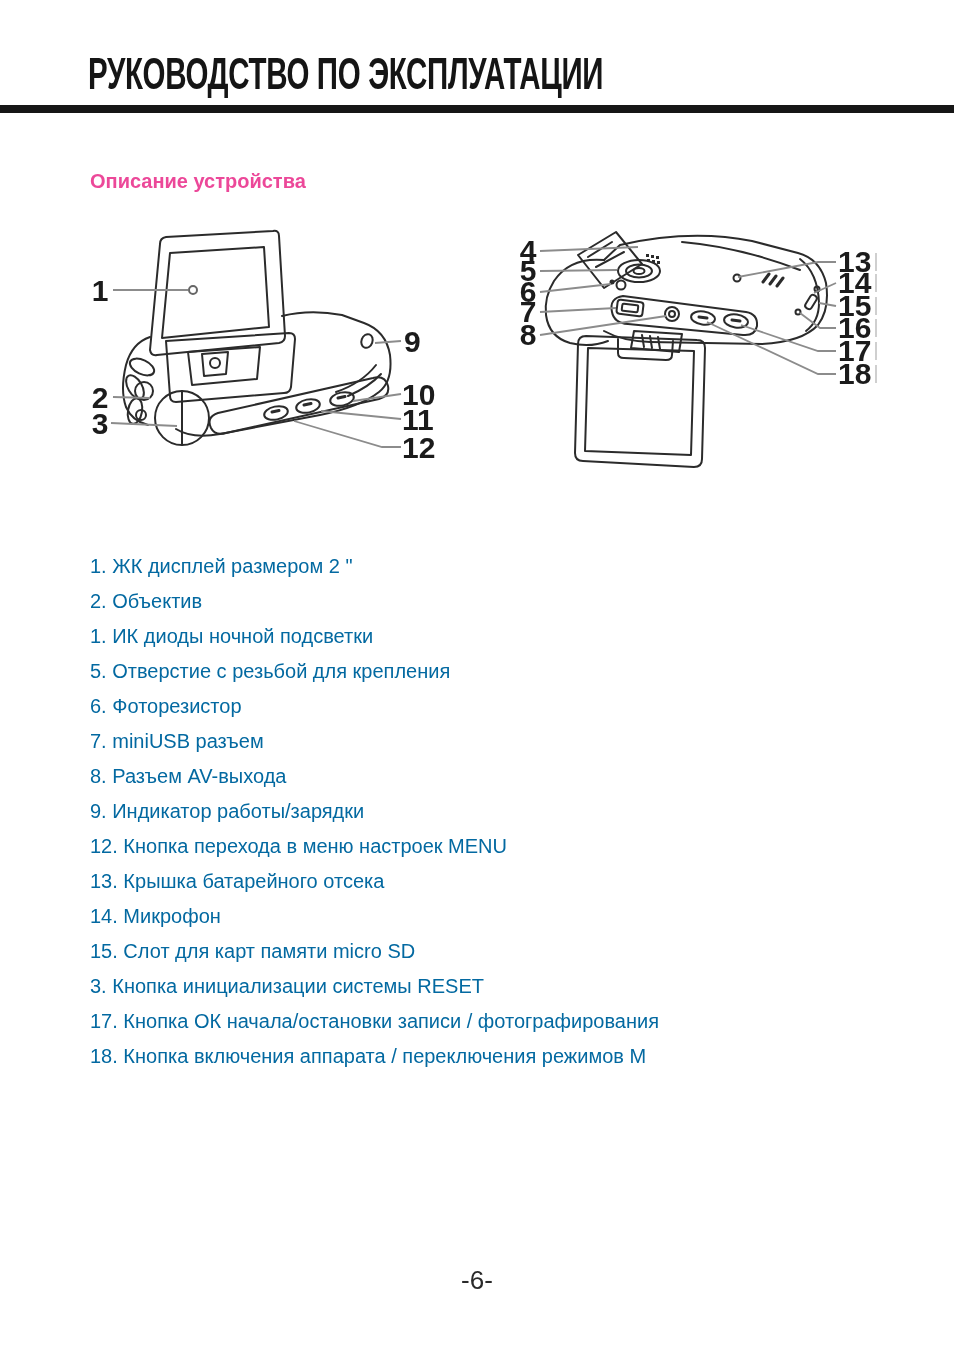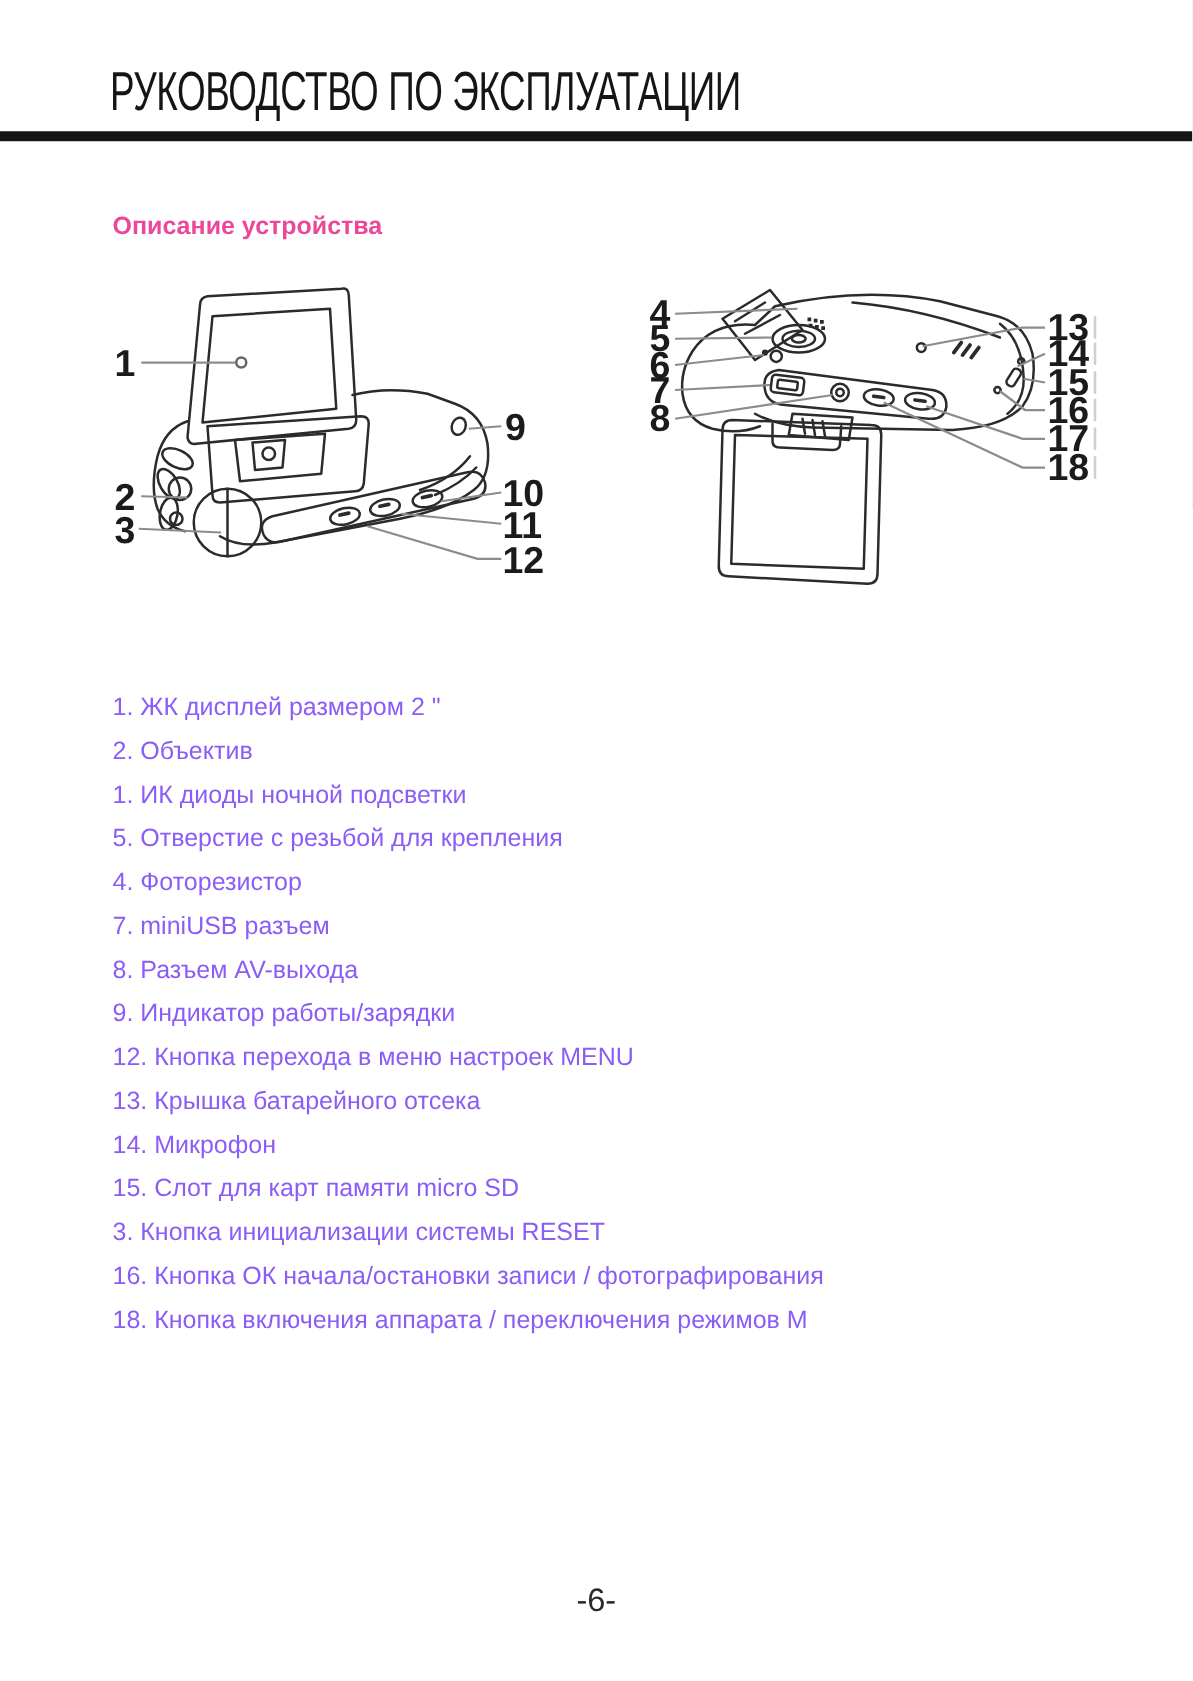--- a/index.html
+++ b/index.html
@@ -3,34 +3,34 @@
 <meta charset="utf-8">
 <style>
   html,body{margin:0;padding:0;background:#e9e9e9;}
   #page{
     position:relative;width:954px;height:1345px;background:#ffffff;
     font-family:"Liberation Sans", sans-serif;color:#1b1b1b;overflow:hidden;
     margin:0 auto;
   }
   #page-title{
     position:absolute;left:88px;top:50px;height:48px;line-height:48px;
-    font-size:44px;font-weight:normal;color:#151515;white-space:nowrap;
+    font-size:44px;font-weight:bold;color:#151515;white-space:nowrap;
   }
   #page-title .squeeze{display:inline-block;transform:scaleX(0.67);transform-origin:left center;letter-spacing:-0.5px;}
   #title-rule{position:absolute;left:0;top:105px;width:954px;height:8px;background:#161616;}
   #section-heading{
     position:absolute;left:90px;top:165px;height:32px;line-height:32px;
     font-size:20px;font-weight:bold;color:#ec4899;
   }
   .diagram{position:absolute;}
   #diagram-left{left:80px;top:215px;}
   #diagram-right{left:500px;top:215px;}
   text.callout{font-family:"Liberation Sans",sans-serif;font-size:30px;font-weight:bold;fill:#1b1b1b;}
   #parts-list{position:absolute;left:90px;top:549px;width:800px;}
-  .list-line{height:35px;line-height:35px;font-size:20px;color:#8b5cf6;white-space:nowrap;}
+  .list-line{height:35px;line-height:35px;font-size:20px;color:#0369a1;white-space:nowrap;}
   #page-footer{
     position:absolute;left:0;top:1262px;width:954px;text-align:center;
     font-size:26px;line-height:36px;color:#2a2a2a;
   }
 </style>
 </head>
 <body>
 
 <div id="page">
 
@@ -216,28 +216,28 @@
       <text class="callout" x="338" y="146">17</text>
       <text class="callout" x="338" y="169">18</text>
     </g>
   </svg>
 
   <div id="parts-list">
     <div class="list-line">1. ЖК дисплей размером 2 "</div>
     <div class="list-line">2. Объектив</div>
     <div class="list-line">1. ИК диоды ночной подсветки</div>
     <div class="list-line">5. Отверстие с резьбой для крепления</div>
-    <div class="list-line">4. Фоторезистор</div>
+    <div class="list-line">6. Фоторезистор</div>
     <div class="list-line">7. miniUSB разъем</div>
     <div class="list-line">8. Разъем AV-выхода</div>
     <div class="list-line">9. Индикатор работы/зарядки</div>
     <div class="list-line">12. Кнопка перехода в меню настроек MENU</div>
     <div class="list-line">13. Крышка батарейного отсека</div>
     <div class="list-line">14. Микрофон</div>
     <div class="list-line">15. Слот для карт памяти micro SD</div>
     <div class="list-line">3. Кнопка инициализации системы RESET</div>
-    <div class="list-line">16. Кнопка ОК начала/остановки записи / фотографирования</div>
+    <div class="list-line">17. Кнопка ОК начала/остановки записи / фотографирования</div>
     <div class="list-line">18. Кнопка включения аппарата / переключения режимов М</div>
   </div>
 
   <div id="page-footer">-6-</div>
 
 </div>
 
 </body></html>

